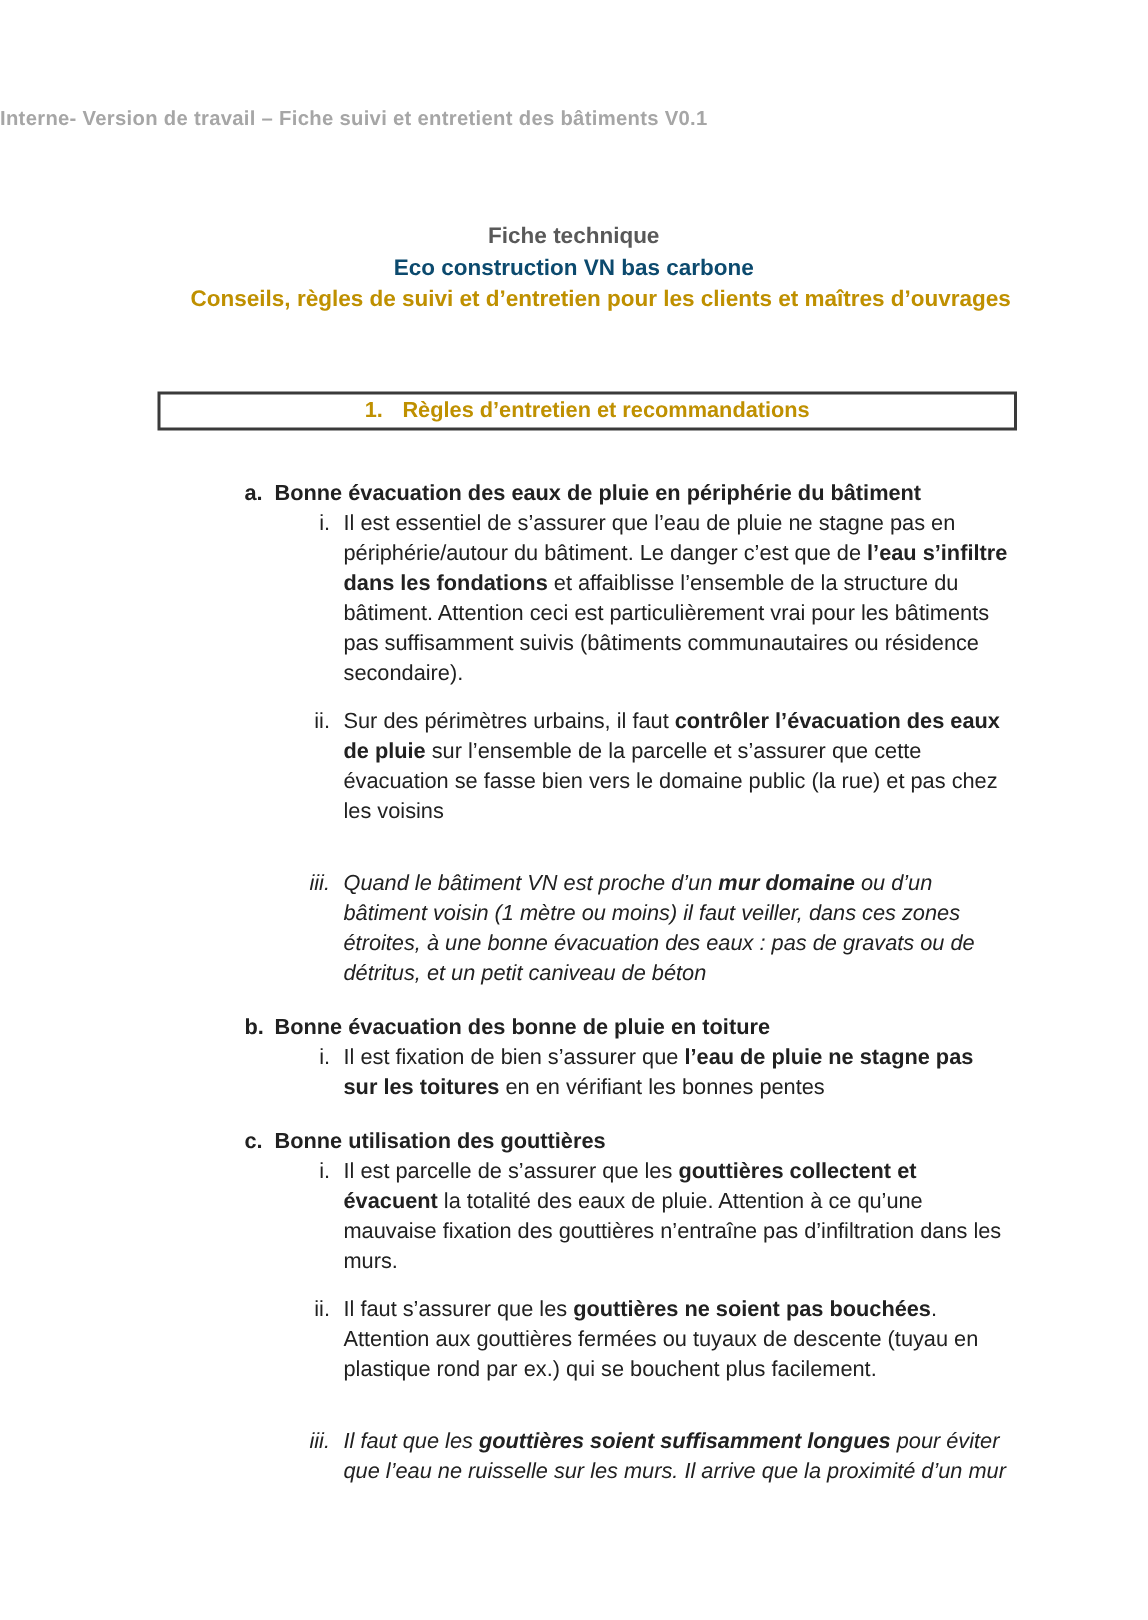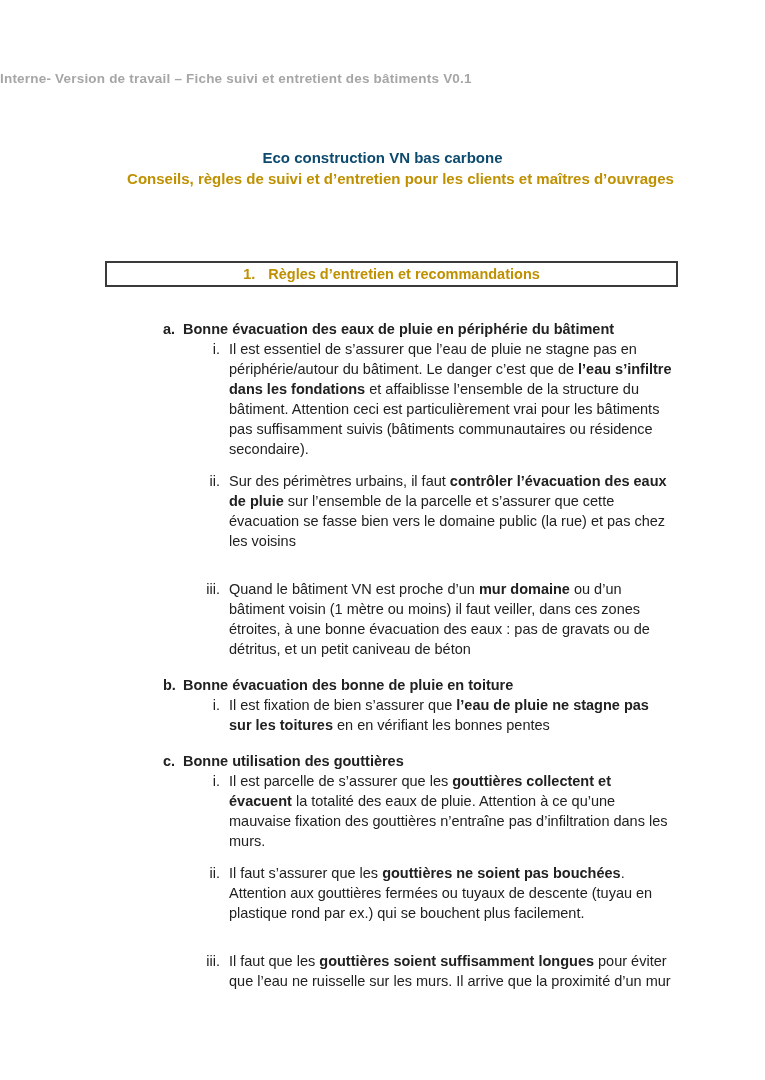--- a/index.html
+++ b/index.html
@@ -52,33 +52,34 @@
     top: 319px; left: 163px; right: 91px;
     font-size: 14.5px;
     line-height: 20px;
     color: #212121;
   }
   .section { margin-top: 16px; }
   .section:first-child { margin-top: 0; }
   .sec-head { display: flex; font-weight: 700; }
   .sec-marker { flex: none; width: 20px; }
   .sub-item { display: flex; margin-top: 12px; margin-left: 33px; }
-  .sub-item.spacer { margin-top: 28px; }
+  .sub-item.spacer { margin-top: 28px; font-style: italic; }
   .sec-head + .sub-item { margin-top: 0; }
   .sub-marker { flex: none; width: 24px; text-align: right; padding-right: 9px; }
   .sub-text { flex: 1; }
   .sub-text b { font-weight: 700; }
 </style>
 </head>
 <body>
 
 <div class="page" style="--accent-gold: #BF9000; --header-gray: #A6A6A6; --subtle-gray: #595959; --text-black: #212121; --box-border: #3a3a3a;">
   <div class="doc-header">Interne- Version de travail – Fiche suivi et entretient des bâtiments V0.1</div>
 
   <div class="title-block">
+    <div class="title-line-1">Fiche technique</div>
     <div class="title-line-2">Eco construction VN bas carbone</div>
     <div class="title-line-3">Conseils, règles de suivi et d’entretien pour les clients et maîtres d’ouvrages</div>
   </div>
 
   <div class="section-box">
     <span>1.</span>
     <span>Règles d’entretien et recommandations</span>
   </div>
 
   <div class="outline" id="outline">

